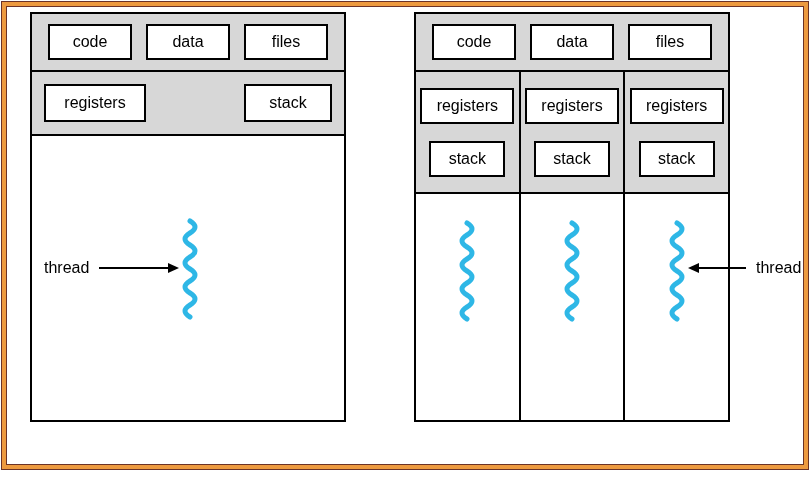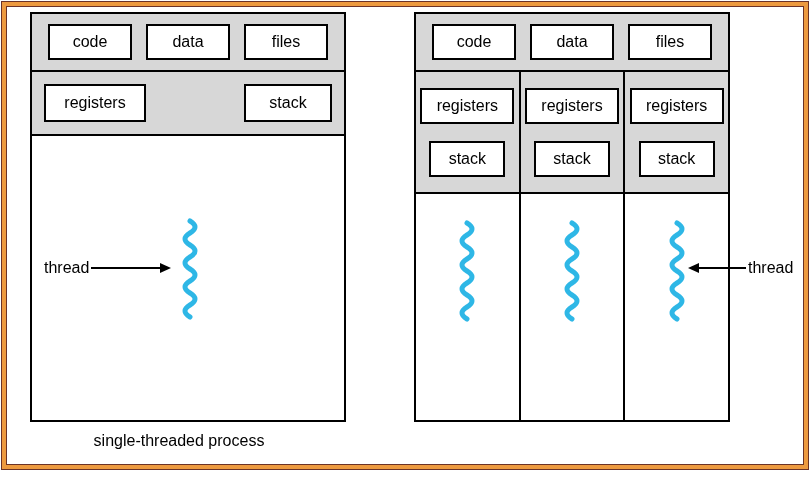--- a/index.html
+++ b/index.html
@@ -66,21 +66,21 @@
     display: flex; justify-content: center; align-items: flex-start;
   }
   .wcol + .wcol { margin-left: -2px; }
   .wcol .squiggle { margin-top: 26px; }
 
   .squiggle { display: block; }
   .squiggle-abs { position: absolute; left: 146px; top: 82px; }
 
   .pointer {
     position: absolute; height: 24px;
-    display: flex; align-items: center; gap: 2px;
+    display: flex; align-items: center; gap: 10px;
     font-size: 16px; white-space: nowrap;
   }
   .pointer-left { left: 12px; top: 120px; }
   .pointer-right { left: 682px; top: 250px; }
 
   .caption {
     position: absolute; top: 426px; width: 334px;
     text-align: center; font-size: 16px;
   }
   .caption-left  { left: 6px; }
@@ -190,16 +190,15 @@
     </div>
 
     <div class="pointer pointer-right">
       <svg width="58" height="12" viewBox="0 0 58 12">
         <polygon points="11,1 0,6 11,11" fill="#000"></polygon>
         <line x1="11" y1="6" x2="58" y2="6" stroke="#000" stroke-width="2"></line>
       </svg>
       <span>thread</span>
     </div>
 
-    <div class="caption caption-left">single-threaded process</div>
 
   </div>
 </div>
 
 </body></html>

